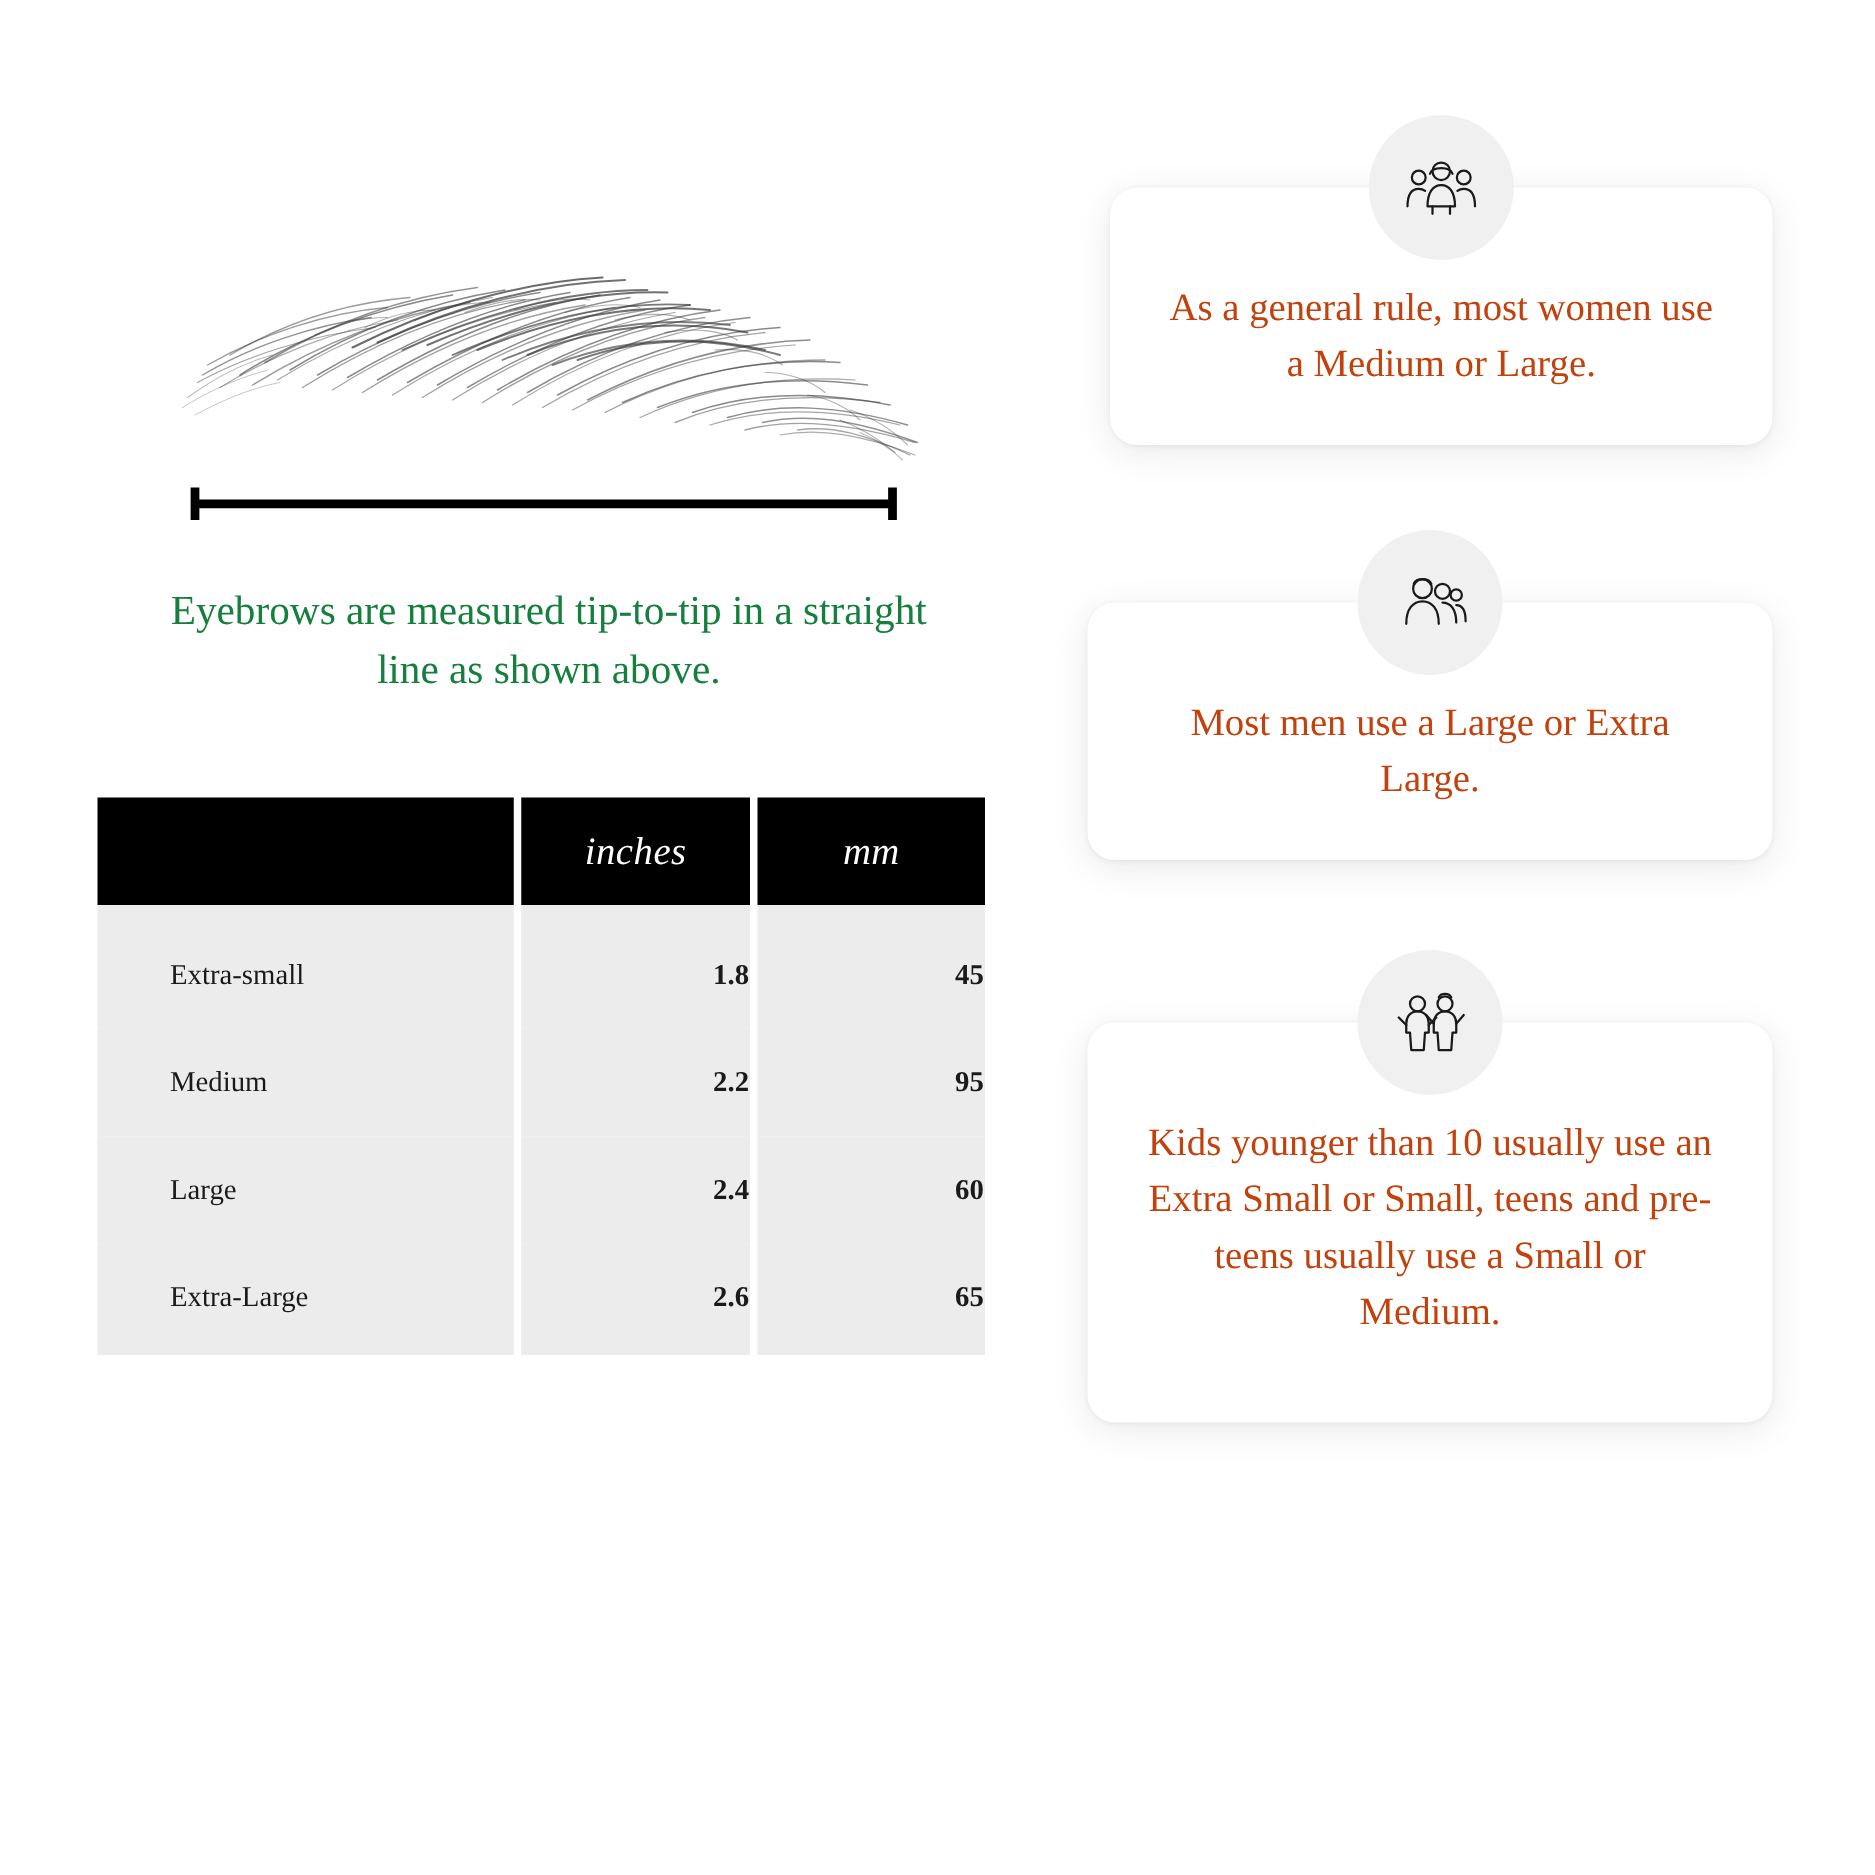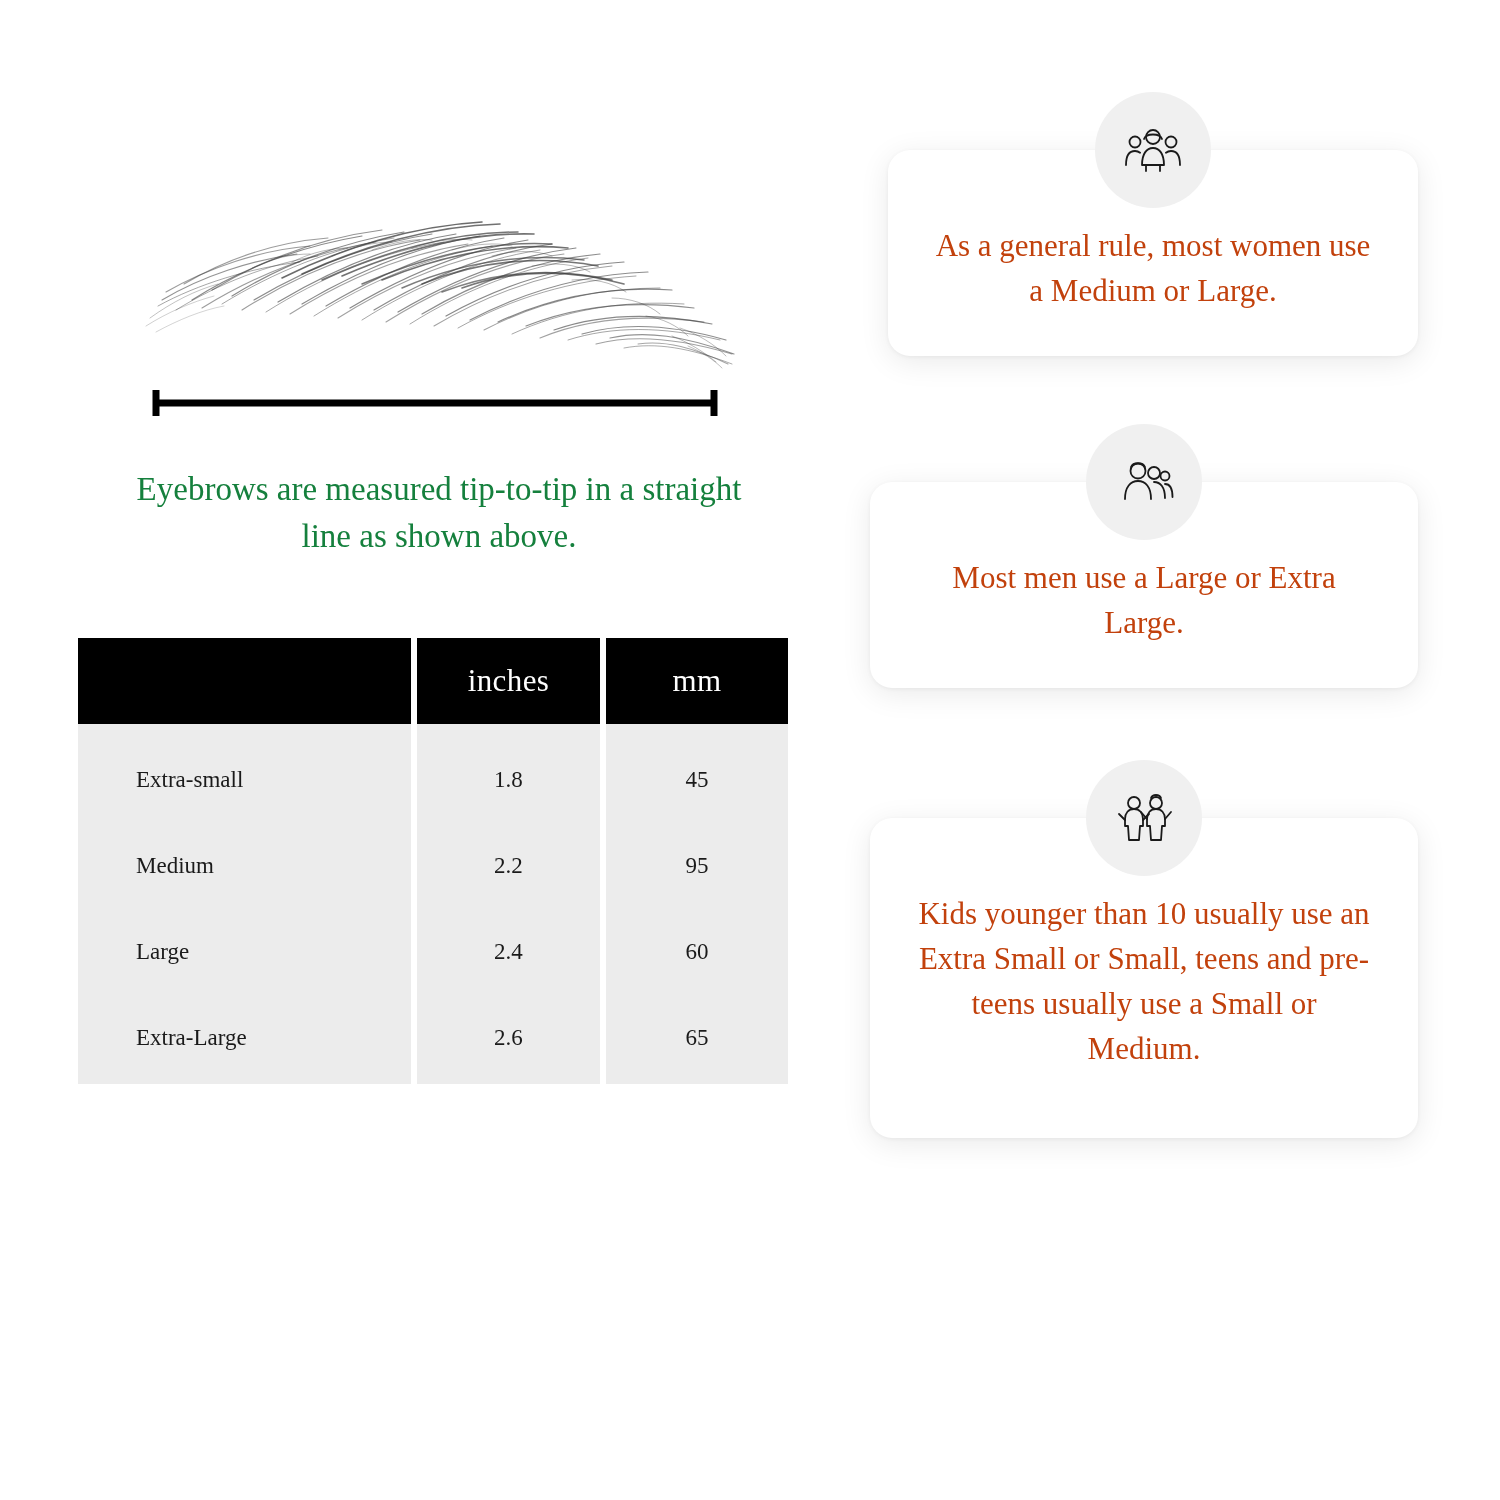--- a/index.html
+++ b/index.html
@@ -73,34 +73,36 @@
     height: 84px;
     vertical-align: middle;
     text-align: center;
     letter-spacing: 0.4px;
   }
   .size-table th.name-head {
     width: 340px;
   }
   .size-table th.unit-head {
     width: 186px;
+    font-style: italic;
   }
   .size-table td {
     background: #ececec;
     font-size: 23px;
     height: 84px;
     color: #1a1a1a;
     vertical-align: middle;
   }
   .size-table td.name-cell {
     text-align: left;
     padding-left: 58px;
   }
   .size-table td.val-cell {
-    text-align: center;
+    text-align: right;
+    font-weight: bold;
   }
   .size-table tr:first-child td {
     padding-top: 14px;
   }
   .size-table tr:last-child td {
     padding-bottom: 4px;
   }
 
   
   .right-col {

